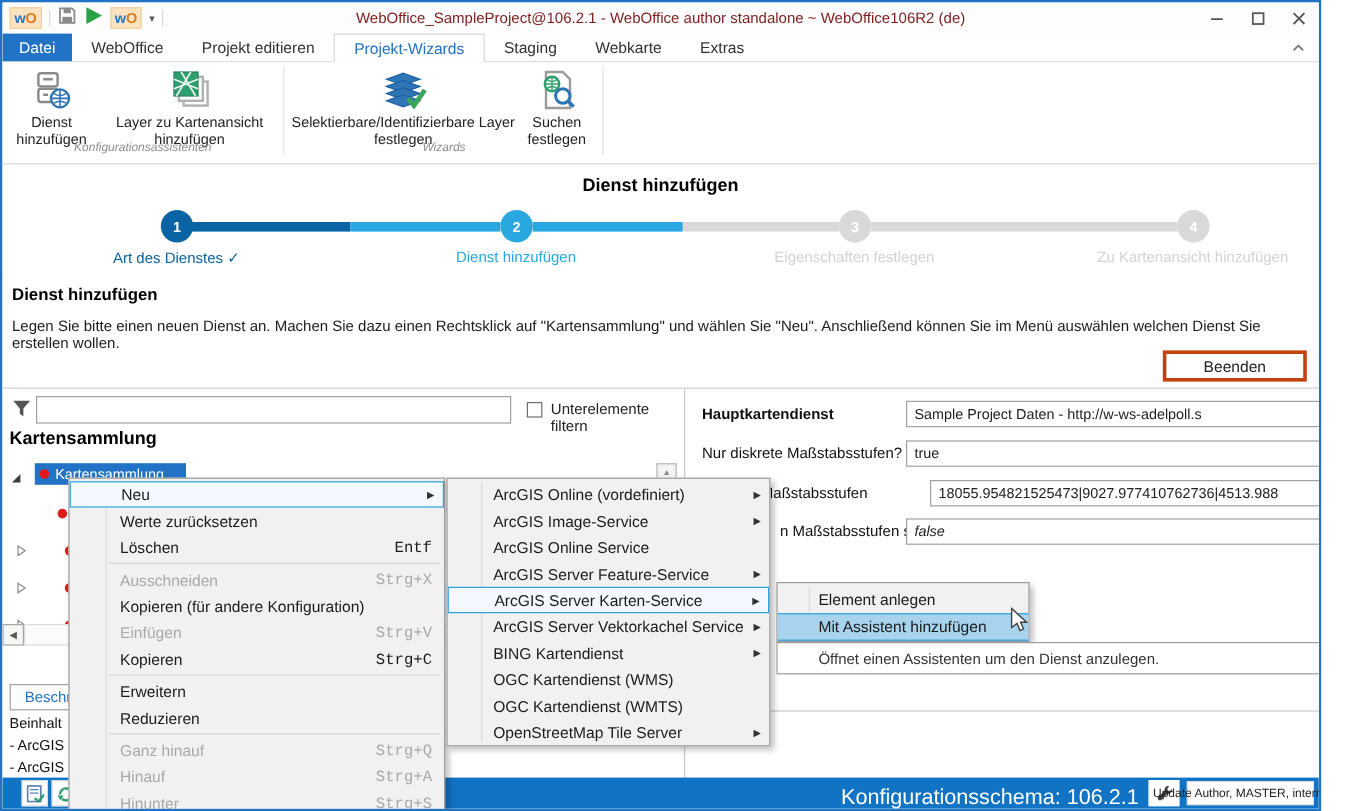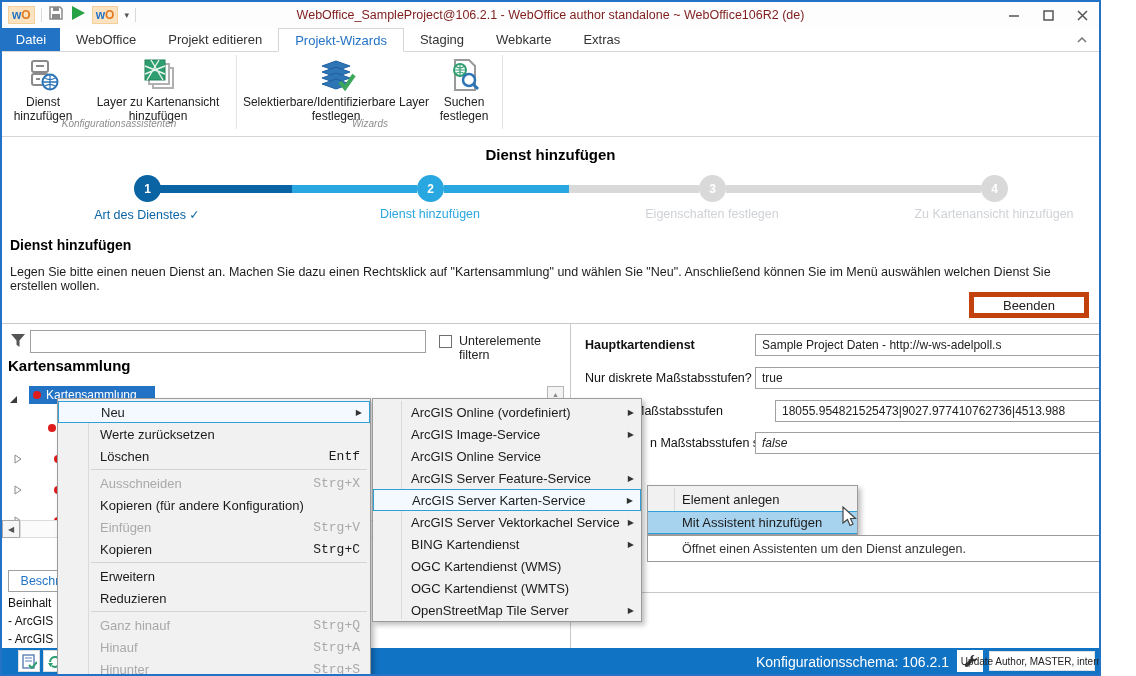--- a/index.html
+++ b/index.html
@@ -34,21 +34,21 @@
   .wizard { position:absolute; left:0; top:136px; right:0; height:94px; background:#fff; }
   .wtitle { position:absolute; left:0; right:0; top:8px; text-align:center; font-size:15px; font-weight:bold; color:#000; }
   .wseg { position:absolute; top:47px; height:8px; }
   .wcircle { position:absolute; top:37px; width:27px; height:27px; border-radius:50%; color:#fff; font-size:12px; font-weight:bold; display:flex; align-items:center; justify-content:center; }
   .wlabel { position:absolute; top:69px; width:220px; text-align:center; font-size:12.5px; }
 
   
   .section { position:absolute; left:0; top:230px; right:0; height:92px; background:#fff; border-bottom:1px solid #c9c9c9; }
   .sec-heading { position:absolute; left:8px; top:5px; font-size:14px; font-weight:bold; color:#000; }
   .sec-instruction { position:absolute; left:8px; top:33px; right:8px; font-size:12.5px; color:#1c1c1c; }
-  .beenden { position:absolute; right:10px; top:60px; width:120px; height:26px; background:#fff; border:5px solid #c2410c; font-size:13px; color:#222; display:flex; align-items:center; justify-content:center; }
+  .beenden { position:absolute; right:10px; top:60px; width:120px; height:26px; background:#fff; border:3px solid #c2410c; font-size:13px; color:#222; display:flex; align-items:center; justify-content:center; }
 
   
   .leftpanel { position:absolute; left:0; top:322px; width:569px; height:326px; background:#fff; border-right:1px solid #c9c9c9; }
   .filter-input { position:absolute; left:28px; top:6px; width:396px; height:23px; border:1px solid #a0a0a0; background:#fff; }
   .cb { position:absolute; left:437px; top:11px; width:13px; height:13px; border:1px solid #6e6e6e; background:#fff; }
   .cb-label { position:absolute; left:457px; top:10px; font-size:12.5px; color:#222; }
   .tree-heading { position:absolute; left:6px; top:33px; font-size:15px; font-weight:bold; color:#000; }
   .tree-sel { position:absolute; left:27px; top:62px; width:126px; height:18px; display:flex; align-items:center; gap:5px; padding-left:4px; color:#fff; font-size:12px; }
   .dot { display:inline-block; width:8px; height:8px; border-radius:50%; background:#e01b1b; flex:none; }
   .stub { position:absolute; display:flex; align-items:center; gap:6px; }
@@ -64,21 +64,21 @@
   .prop-label { position:absolute; left:12px; font-size:12.5px; color:#111; white-space:nowrap; }
   .prop-control { position:absolute; left:182px; width:356px; height:22px; border:1px solid #a0a0a0; background:#fff; font-size:12px; color:#222; display:flex; align-items:center; padding:0 18px 0 6px; overflow:hidden; white-space:nowrap; }
   .prop-control .sel-arr { position:absolute; right:5px; font-size:9px; color:#555; }
   .rp-divider { position:absolute; left:0; right:0; top:268px; height:1px; background:#c9c9c9; }
   .rp-scroll-btn { position:absolute; left:549px; top:8px; width:16px; height:16px; border:1px solid #b5b5b5; background:#f3f3f3; display:flex; align-items:center; justify-content:center; font-size:7px; color:#8a8a8a; }
   .rp-scroll-thumb { position:absolute; left:549px; top:188px; width:16px; height:30px; background:#cdcdcd; }
 
   
   .statusbar { position:absolute; left:0; bottom:0; right:0; height:26px; background:#1173c4; }
   .sb-iconbtn { position:absolute; top:2px; width:22px; height:22px; background:#fff; border:1px solid #dcdcdc; display:flex; align-items:center; justify-content:center; }
-  .sb-schema { position:absolute; right:150px; top:6px; font-size:14px; color:#fff; }
+  .sb-schema { position:absolute; right:150px; top:6px; font-size:18px; color:#fff; }
   .sb-wrench { position:absolute; right:116px; top:2px; width:26px; height:22px; background:#fff; display:flex; align-items:center; justify-content:center; }
   .sb-update { position:absolute; right:4px; top:3px; width:106px; height:20px; background:#fff; border:1px solid #e0e0e0; font-size:10px; color:#222; display:flex; align-items:center; justify-content:center; white-space:nowrap; }
 
   
   .menu { background:#f1f1f1; border:1px solid #9b9b9b; box-shadow:3px 3px 5px rgba(0,0,0,.25); padding-top:2px; position:absolute; }
   .ctx { left:55px; top:396px; width:314px; height:282px; z-index:10; }
   .ctx::before, .sub::before, .sub2::before { content:""; position:absolute; top:2px; bottom:2px; width:1px; background:#dadada; }
   .ctx::before { left:30px; } .sub::before { left:28px; } .sub2::before { left:26px; }
   .menu-item { position:relative; height:22px; display:flex; align-items:center; padding:0 10px 0 42px; font-size:13px; color:#1b1b1b; }
   .menu-item .sc { margin-left:auto; padding-left:18px;font-family:Liberation Mono, monospace; }

